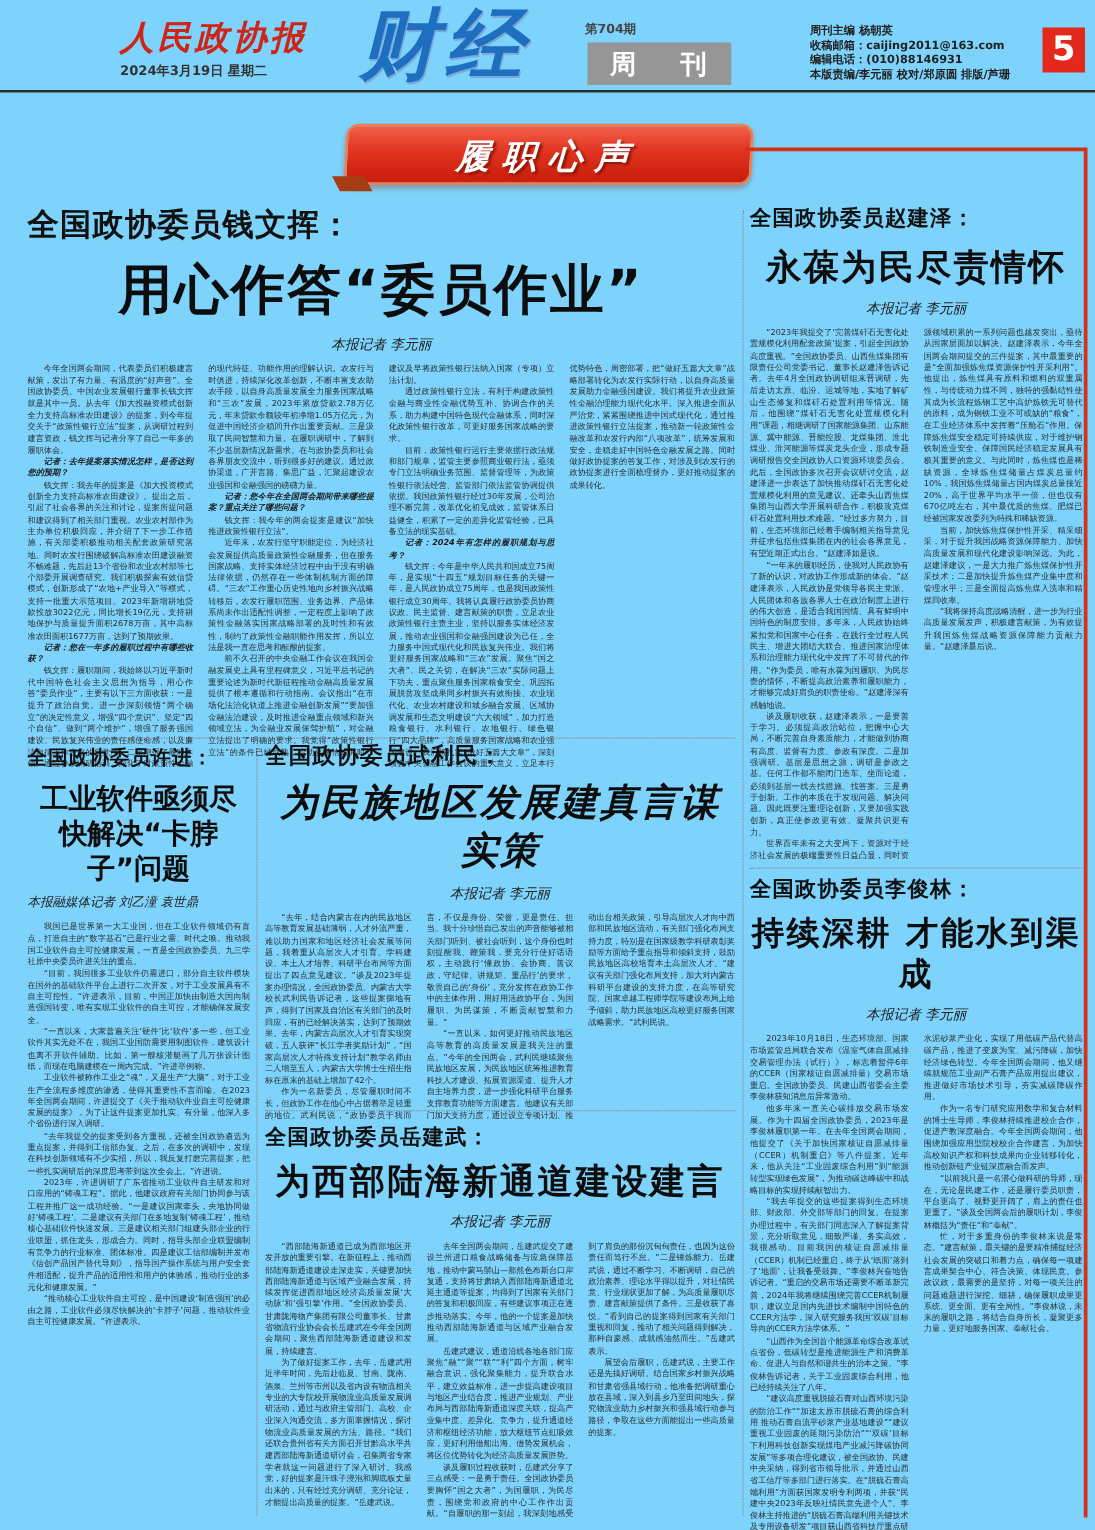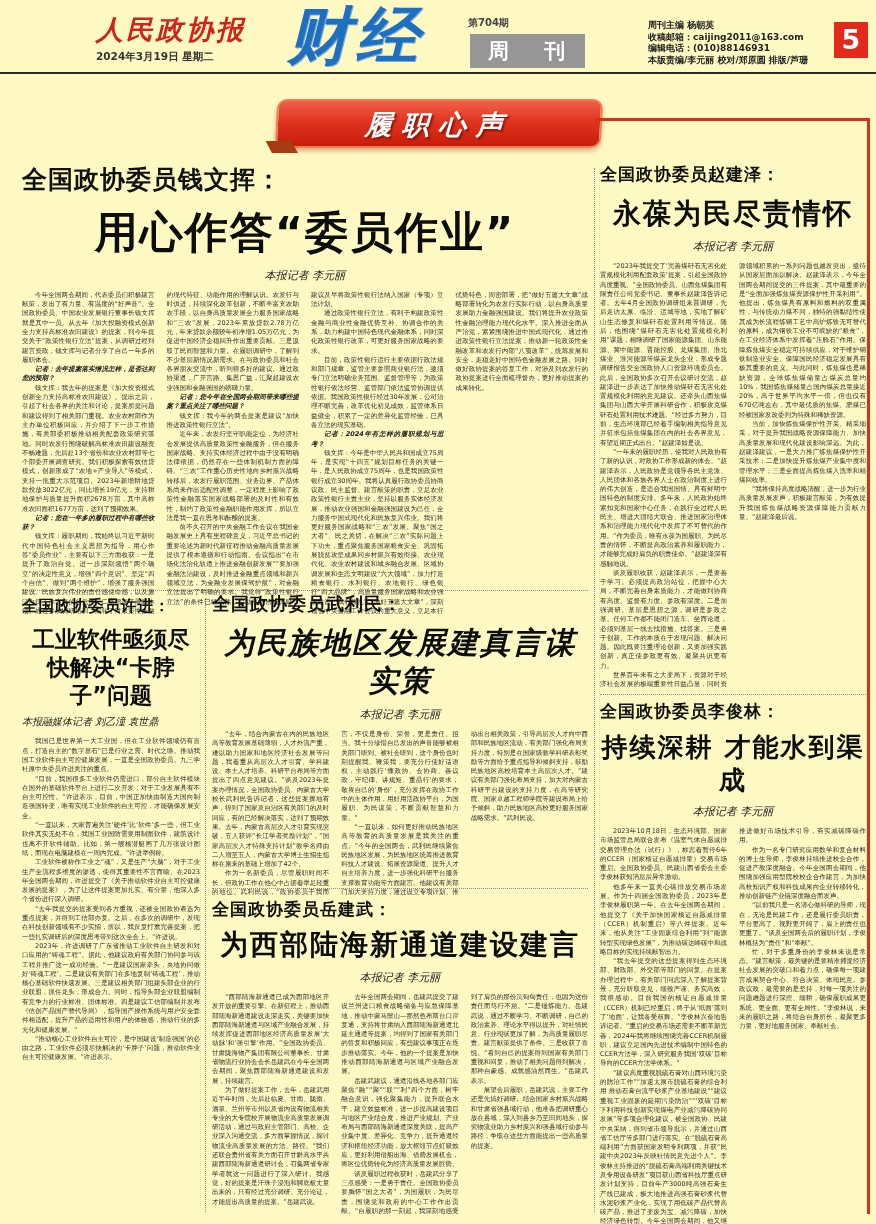--- a/index.html
+++ b/index.html
@@ -1,16 +1,16 @@
 <!DOCTYPE html>
 <html><head>
 <meta charset="utf-8">
 <style>
   html,body{margin:0;padding:0;background:#e8e6e2;}
-  .page{position:relative;width:876px;height:1224px;margin:0 auto;background:#fef9c3;
+  .page{position:relative;width:876px;height:1224px;margin:0 auto;background:#7dd3fc;
         font-family:"DejaVu Sans",sans-serif;color:#222;overflow:hidden;}
   
   .masthead{position:absolute;left:0;top:0;width:876px;height:72px;border-bottom:2px solid #2b2b2b;}
   .paper-name{position:absolute;left:96px;top:12px;font-family:"DejaVu Serif",serif;
               font-weight:bold;font-style:italic;font-size:27px;color:#cf2418;letter-spacing:3px;}
   .paper-date{position:absolute;left:96px;top:50px;font-size:10.5px;font-weight:bold;color:#333;}
   .section-title{position:absolute;left:288px;top:-6px;font-family:"DejaVu Serif",serif;
               font-weight:bold;font-style:italic;font-size:62px;color:#1e6fc0;letter-spacing:6px;
               text-shadow:1px 1px 0 #7aa9d8;}
   .issue-no{position:absolute;left:468px;top:16px;font-size:10px;font-weight:bold;color:#444;}
@@ -182,20 +182,21 @@
   </section>
 
   <section class="article" id="art-li">
     <div class="kicker">全国政协委员李俊林：</div>
     <h1 class="headline" style="margin:8px 0 0;">持续深耕 才能水到渠成</h1>
     <div class="byline">本报记者 李元丽</div>
     <div class="body">
         <p>2023年10月18日，生态环境部、国家市场监管总局联合发布《温室气体自愿减排交易管理办法（试行）》，标志着暂停6年的CCER（国家核证自愿减排量）交易市场重启。全国政协委员、民建山西省委会主委李俊林获知消息后异常激动。</p>
         <p>他多年来一直关心碳排放交易市场发展。作为十四届全国政协委员，2023年是李俊林履职第一年。在去年全国两会期间，他提交了《关于加快国家核证自愿减排量（CCER）机制重启》等八件提案。近年来，他从关注“工业固废综合利用”到“能源转型实现绿色发展”，为推动碳达峰碳中和战略目标的实现持续献智出力。</p>
         <p>“我去年提交的这些提案得到生态环境部、财政部、外交部等部门的回复。在提案办理过程中，有关部门同志深入了解提案背景，充分听取意见，细致严谨、务实高效，我很感动。目前我国的核证自愿减排量（CCER）机制已经重启，终于从‘纸面’落到了‘地面’，让我备受鼓舞。”李俊林兴奋地告诉记者。“重启的交易市场还需要不断革新完善，2024年我将继续围绕完善CCER机制履职，建议立足国内先进技术编制中国特色的CCER方法学，深入研究服务我国‘双碳’目标导向的CCER方法学体系。”</p>
+        <p>“山西作为全国首个能源革命综合改革试点省份，低碳转型是推进能源生产和消费革命、促进人与自然和谐共生的治本之策。”李俊林告诉记者，关于工业固废综合利用，他已经持续关注了八年。</p>
         <p>“建议高度重视脱硫石膏对山西环境污染的防治工作”“加速太原市脱硫石膏的综合利用 推动石膏自流平砂浆产业基地建设”“建议重视工业固废的延期污染防治”“‘双碳’目标下利用科技创新实现煤电产业减污降碳协同发展”等多项合理化建议，被全国政协、民建中央采纳，得到省市领导批示，并通过山西省工信厅等多部门进行落实。在“脱硫石膏高端利用”方面获国家发明专利两项，并获“民建中央2023年反映社情民意先进个人”。李俊林主持推进的“脱硫石膏高端利用关键技术及专用设备研发”项目获山西省科技厅重点研发计划支持，目前年产3000吨高强石膏生产线已建成，极大地推进高强石膏砂浆代替水泥砂浆产业化，实现了用低碳产品代替高碳产品，推进了变废为宝、减污降碳，加快经济绿色转型。今年全国两会期间，他又继续就规范工业副产石膏产品应用提出建议，推进做好市场技术引导，夯实减碳降碳作用。</p>
         <p>作为一名专门研究应用数学和复合材料的博士生导师，李俊林持续推进校企合作，促进产教深度融合。今年全国两会期间，他围绕加强应用型院校校企合作建言，为加快高校知识产权和科技成果向企业转移转化，推动创新链产业链深度融合而发声。</p>
         <p>“以前我只是一名潜心做科研的导师，现在，无论是民建工作，还是履行委员职责，平台更高了、视野更开阔了，肩上的责任也更重了。”谈及全国两会后的履职计划，李俊林概括为“责任”和“奉献”。</p>
         <p>忙，对于多重身份的李俊林来说是常态。“建言献策，最关键的是要精准捕捉经济社会发展的突破口和着力点，确保每一项建言成果契合中心、符合决策、体现民意。参政议政，最需要的是坚持，对每一项关注的问题难题进行深挖、细耕，确保履职成果更系统、更全面、更有全局性。”李俊林说，未来的履职之路，将结合自身所长，凝聚更多力量，更好地服务国家、奉献社会。</p>
       </div>
   </section>
 
 </div>
 
 </body></html>

